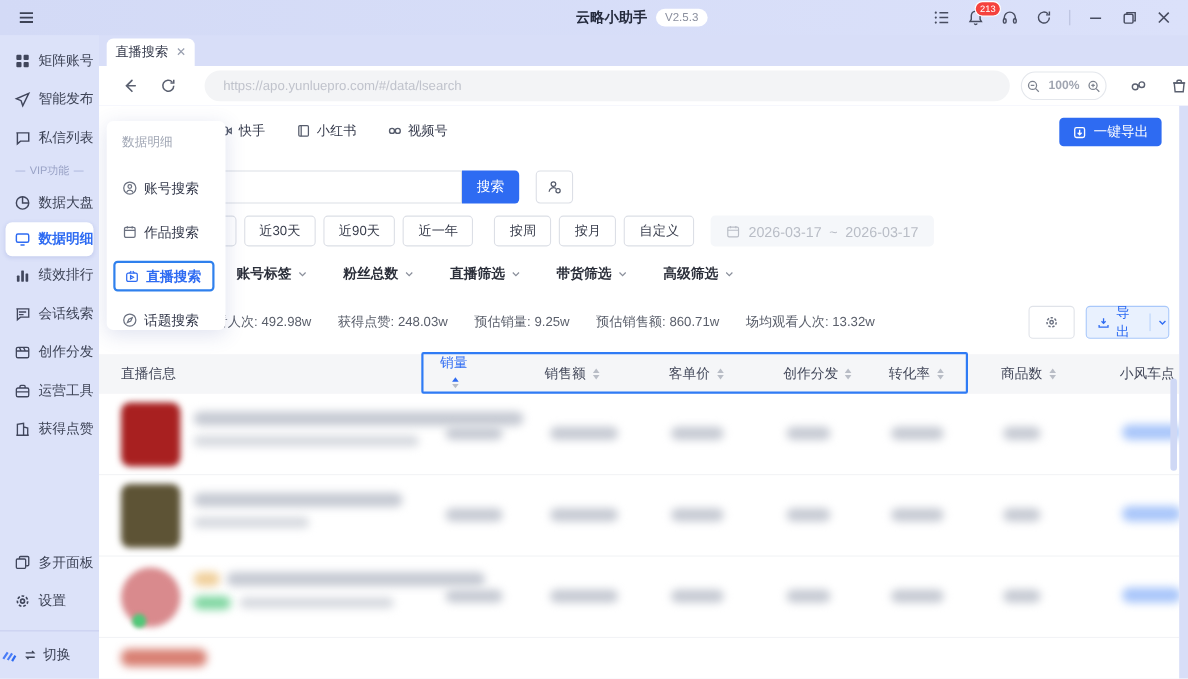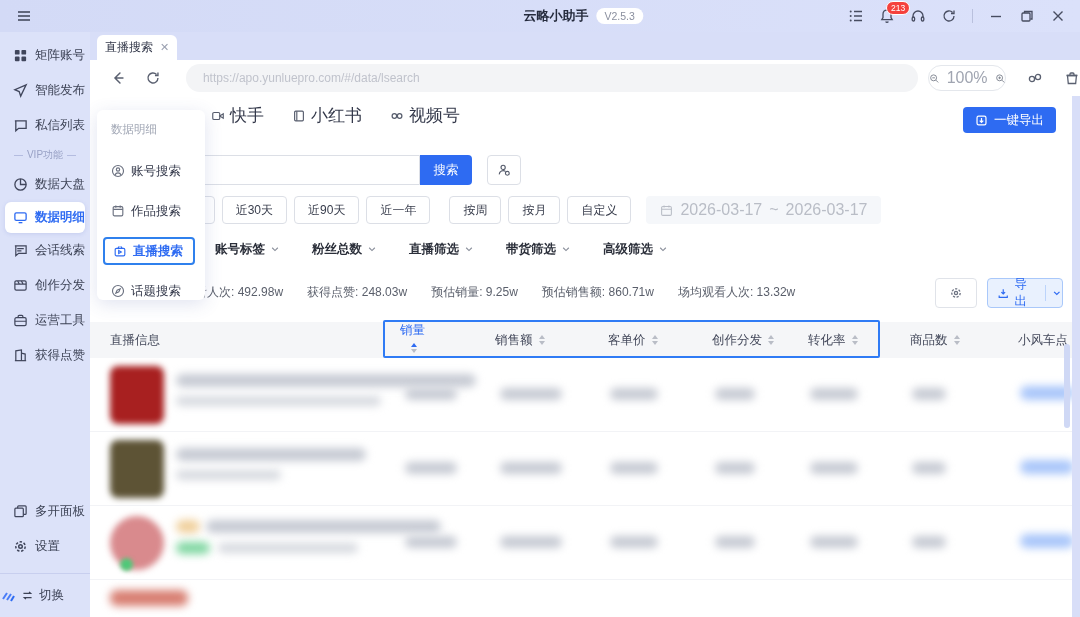--- a/index.html
+++ b/index.html
@@ -45,47 +45,47 @@
   .tab-close { color:#9aa0b0; font-size:11px; cursor:pointer; }
   .browserbar { position:absolute; left:0; top:28px; width:990px; height:36px; background:#fff;
     display:flex; align-items:center; }
   .nav-ic { width:16px; height:16px; color:#5a6070; cursor:pointer; }
   .nav-back { margin-left:20px; } .nav-refresh { margin-left:19px; }
   .url-pill { margin-left:25px; width:735px; height:28px; background:#f3f4f6; border-radius:14px;
     display:flex; align-items:center; padding-left:17px; font-size:12px; color:#c0c3cc; cursor:text; }
   .zoom-pill { margin-left:10px; width:78px; height:26px; border:1px solid #e4e7ec; border-radius:13px;
     display:flex; align-items:center; justify-content:center; gap:7px; color:#7c828e; }
   .zoom-pill .zic { width:13px; height:13px; cursor:pointer; }
-  .zoom-val { font-size:16px; color:#a0a5b1; }
+  .zoom-val { font-size:11px; color:#a0a5b1;font-weight:bold; }
   .bar-ic { width:16px; height:16px; color:#5a6070; cursor:pointer; margin-left:21px; }
 
   
   .content { position:absolute; left:0; top:64px; width:982px; height:547px; background:#fff; overflow:hidden; }
 
-  .platform-row { position:absolute; left:0; top:8px; height:30px; display:flex; align-items:flex-start;
-    gap:28px; padding-left:108px; font-size:17px; color:#33384a;margin-left:13px; }
+  .platform-row { position:absolute; left:0; top:8px; height:30px; display:flex; align-items:center;
+    gap:28px; padding-left:108px; font-size:12px; color:#33384a; }
   .platform { display:flex; align-items:center; gap:5px; cursor:pointer; }
   .platform .pic { width:14px; height:14px; color:#565c6c; }
   .btn-primary { position:absolute; right:16px; top:11px; height:26px; padding:0 12px; background:#2e6bf2;
     color:#fff; border:none; border-radius:4px; font-size:12.5px; display:flex; align-items:center; gap:6px; cursor:pointer; }
 
   .search-input { position:absolute; left:20px; top:59px; width:310px; height:30px; border:1px solid #dcdfe6;
     border-radius:4px 0 0 4px; font-size:12px; padding:0 10px; color:#333; outline:none; }
   .btn-search { position:absolute; left:330px; top:59px; width:52px; height:30px; background:#2e6bf2; color:#fff;
     border:none; border-radius:0 4px 4px 0; font-size:12.5px; cursor:pointer; }
   .btn-userfilter { position:absolute; left:397px; top:59px; width:34px; height:30px; background:#fff;
     border:1px solid #dcdfe6; border-radius:4px; display:flex; align-items:center; justify-content:center;
     color:#565c6c; cursor:pointer; }
 
   .date-row { position:absolute; left:66px; top:100px; height:28px; display:flex; align-items:center; }
   .dbtn { height:28px; padding:0 13px; border:1px solid #dcdfe6; background:#fff; border-radius:4px;
     font-size:12px; color:#383d4c; margin-right:7px; cursor:pointer; display:flex; align-items:center; }
   .dgap { width:12px; }
   .date-pill { height:28px; margin-left:8px; padding:0 14px; background:#f5f7fa; border-radius:4px;
-    display:flex; align-items:center; gap:7px; font-size:16px; color:#b9bdc6; cursor:pointer; }
+    display:flex; align-items:center; gap:7px; font-size:13px; color:#b9bdc6; cursor:pointer; }
   .date-pill .cic { width:13px; height:13px; }
 
   .filter-row { position:absolute; left:125px; top:140px; height:26px; display:flex; align-items:center; gap:32px;font-weight:bold; }
   .filter { display:flex; align-items:center; gap:5px; font-size:12.5px; color:#2b2f3a; cursor:pointer; }
   .filter .chev { width:10px; height:10px; color:#8a8f9b; }
 
   .stats-row { position:absolute; left:93px; top:186px; height:20px; display:flex; align-items:center;
     gap:24px; font-size:12px; color:#5a5f6b; white-space:nowrap; }
   .btn-gear { position:absolute; left:845px; top:182px; width:42px; height:30px; background:#fff;
     border:1px solid #e0e3e9; border-radius:4px; display:flex; align-items:center; justify-content:center;
@@ -236,20 +236,30 @@
       <span>数据大盘</span>
     </div>
     <div class="side-item active">
       <span class="sic">
           <svg viewBox="0 0 16 16" fill="none" stroke="currentColor" stroke-width="1.4">
             <rect x="2" y="3" width="12" height="8" rx="1.5"></rect>
             <path d="M6 13.5h4"></path>
           </svg>
         </span>
       <span>数据明细</span>
+    </div>
+    <div class="side-item">
+      <span class="sic">
+          <svg viewBox="0 0 16 16" fill="currentColor">
+            <rect x="2.5" y="8" width="2.6" height="6" rx="0.6"></rect>
+            <rect x="6.7" y="3" width="2.6" height="11" rx="0.6"></rect>
+            <rect x="10.9" y="6" width="2.6" height="8" rx="0.6"></rect>
+          </svg>
+        </span>
+      <span>绩效排行</span>
     </div>
     <div class="side-item">
       <span class="sic">
           <svg viewBox="0 0 16 16" fill="none" stroke="currentColor" stroke-width="1.3">
             <path d="M2 3h12v8H6l-3 2.6V3z"></path>
             <path d="M4.5 6h7M4.5 8.5h4.5"></path>
           </svg>
         </span>
       <span>会话线索</span>
     </div>

